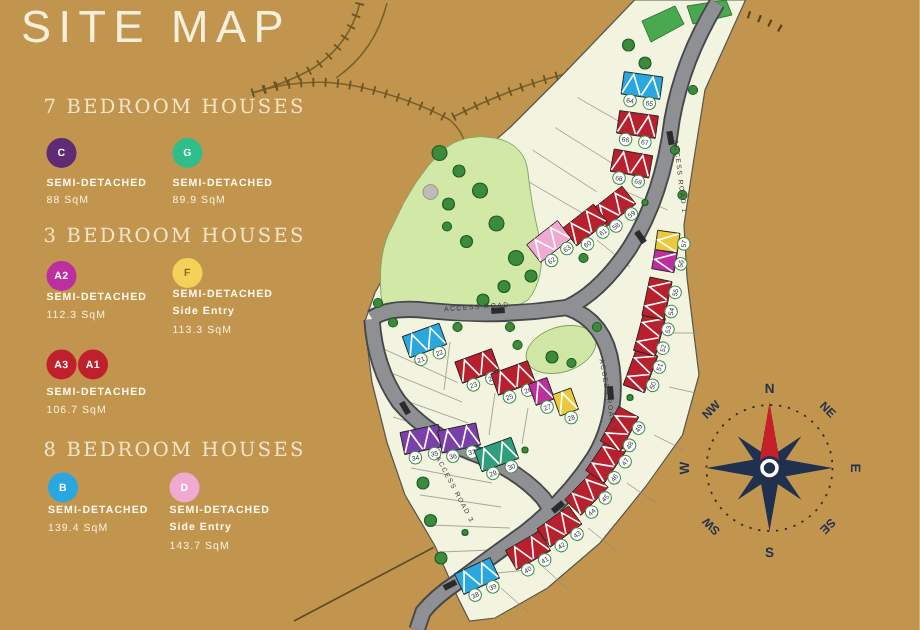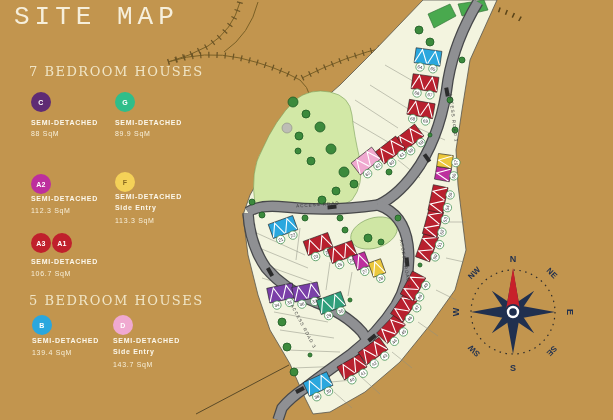--- a/index.html
+++ b/index.html
@@ -1,20 +1,20 @@
 <!DOCTYPE html>
 <html><head>
 <meta charset="utf-8">
 <style>
   html,body{margin:0;padding:0;}
   #stage{position:relative;width:613px;height:420px;background:#c2954e;overflow:hidden;
          font-family:"Liberation Sans",sans-serif;}
   #plan-svg{position:absolute;inset:0;}
-  .title{position:absolute;left:14px;top:2px;font-family:Liberation Mono, monospace;
-         font-size:26px;font-weight:400;color:#f6efdb;letter-spacing:5px;}
+  .title{position:absolute;left:14px;top:2px;font-family:Liberation Sans, sans-serif;
+         font-size:30px;font-weight:400;color:#f6efdb;letter-spacing:5px;}
   .sec-head{position:absolute;font-family:"DejaVu Serif",serif;font-size:13px;color:#f0e5c6;
             letter-spacing:1.5px;white-space:nowrap;}
   .legend-item{position:absolute;}
   .code-circle{position:absolute;width:20px;height:20px;border-radius:50%;
                display:flex;align-items:center;justify-content:center;
                font-size:7px;font-weight:bold;color:#fff;letter-spacing:.3px;}
   .code-circle.dark-text{color:#8a6a20;}
   .lg-line{position:absolute;font-size:7px;font-weight:bold;color:#fcf8ec;
            letter-spacing:.7px;white-space:nowrap;}
   .lg-size{color:#f7efd9;font-weight:normal;}
@@ -391,40 +391,41 @@
     <span class="code-circle" style="left: 31px; top: 92px; background-color: rgb(95, 43, 116);">C</span>
     <span class="lg-line" style="left:31px;top:119px;">SEMI-DETACHED</span>
     <span class="lg-line lg-size" style="left:31px;top:130px;">88 SqM</span>
   </div>
   <div class="legend-item">
     <span class="code-circle" style="left: 115px; top: 92px; background-color: rgb(47, 190, 138);">G</span>
     <span class="lg-line" style="left:115px;top:119px;">SEMI-DETACHED</span>
     <span class="lg-line lg-size" style="left:115px;top:130px;">89.9 SqM</span>
   </div>
 
+  <div class="sec-head" style="left:29px;top:150px;">3 BEDROOM HOUSES</div>
 
   <div class="legend-item">
     <span class="code-circle" style="left: 31px; top: 174px; background-color: rgb(189, 47, 158);">A2</span>
     <span class="lg-line" style="left:31px;top:195px;">SEMI-DETACHED</span>
     <span class="lg-line lg-size" style="left:31px;top:207px;">112.3 SqM</span>
   </div>
   <div class="legend-item">
     <span class="code-circle dark-text" style="left: 115px; top: 172px; background-color: rgb(244, 209, 88);">F</span>
     <span class="lg-line" style="left:115px;top:193px;">SEMI-DETACHED</span>
     <span class="lg-line" style="left:115px;top:204px;">Side Entry</span>
     <span class="lg-line lg-size" style="left:115px;top:217px;">113.3 SqM</span>
   </div>
   <div class="legend-item">
     <span class="code-circle" style="left: 31px; top: 233px; background-color: rgb(192, 32, 44);">A3</span>
     <span class="code-circle" style="left: 52px; top: 233px; background-color: rgb(192, 32, 44);">A1</span>
     <span class="lg-line" style="left:31px;top:258px;">SEMI-DETACHED</span>
     <span class="lg-line lg-size" style="left:31px;top:270px;">106.7 SqM</span>
   </div>
 
-  <div class="sec-head" style="left:29px;top:293px;">5 BEDROOM HOUSES</div>
+  <div class="sec-head" style="left:29px;top:293px;">8 BEDROOM HOUSES</div>
 
   <div class="legend-item">
     <span class="code-circle" style="left: 32px; top: 315px; background-color: rgb(42, 167, 222);">B</span>
     <span class="lg-line" style="left:32px;top:337px;">SEMI-DETACHED</span>
     <span class="lg-line lg-size" style="left:32px;top:349px;">139.4 SqM</span>
   </div>
   <div class="legend-item">
     <span class="code-circle" style="left: 113px; top: 315px; background-color: rgb(240, 169, 208);">D</span>
     <span class="lg-line" style="left:113px;top:337px;">SEMI-DETACHED</span>
     <span class="lg-line" style="left:113px;top:348px;">Side Entry</span>

